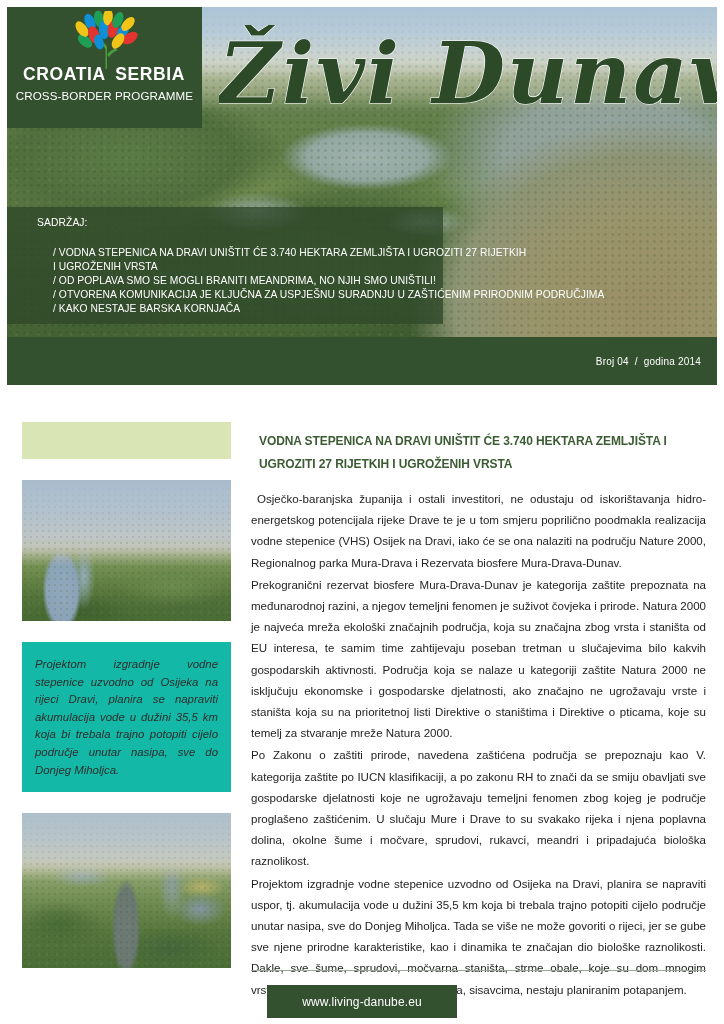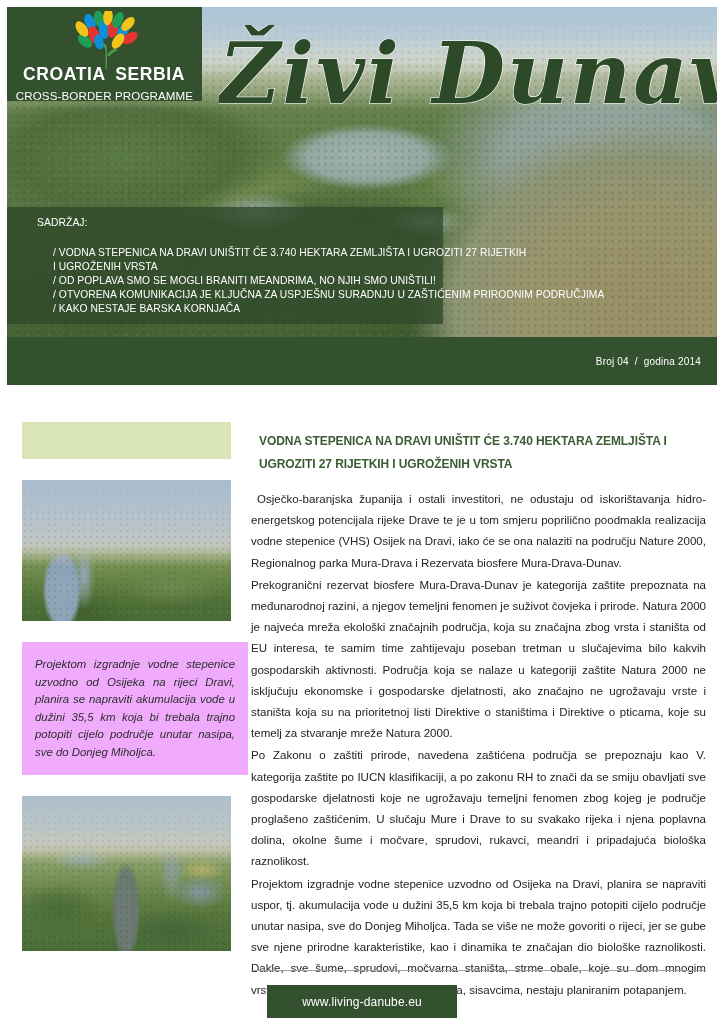--- a/index.html
+++ b/index.html
@@ -72,21 +72,21 @@
     background-position: 0 0, 4px 3px;
     opacity: .55;
     mask-image: linear-gradient(to bottom, transparent 0px, #000 90px, #000 100%);
     -webkit-mask-image: linear-gradient(to bottom, transparent 0px, #000 90px, #000 100%);
   }
 
   
   .logo-block {
     position: absolute;
     left: 0; top: 0;
-    width: 195px; height: 94px;
+    width: 195px; height: 121px;
     background: #33502f;
     z-index: 4;
   }
   .logo-tree {
     position: absolute;
     left: 64px; top: 4px;
     width: 72px; height: 58px;
   }
   .logo-text {
     position: absolute;
@@ -234,23 +234,23 @@
       radial-gradient(rgba(160,185,120,.18) 1px, transparent 1.5px);
     background-size: 6px 6px, 9px 9px;
     background-position: 0 0, 3px 2px;
     opacity: .5;
     mask-image: linear-gradient(to bottom, transparent 0px, #000 62px, #000 100%);
     -webkit-mask-image: linear-gradient(to bottom, transparent 0px, #000 62px, #000 100%);
   }
 
   .caption-box {
     margin-top: 21px;
-    width: 226px;
+    width: 209px;
     min-height: 128px;
-    background: #f0abfc;
+    background: #14b8a6;
     padding: 14px 13px 13px 13px;
   }
   .caption-box p {
     margin: 0;
     font-size: 11.4px;
     line-height: 17.6px;
     font-style: italic;
     color: #2d2d2d;
     text-align: justify;
   }

